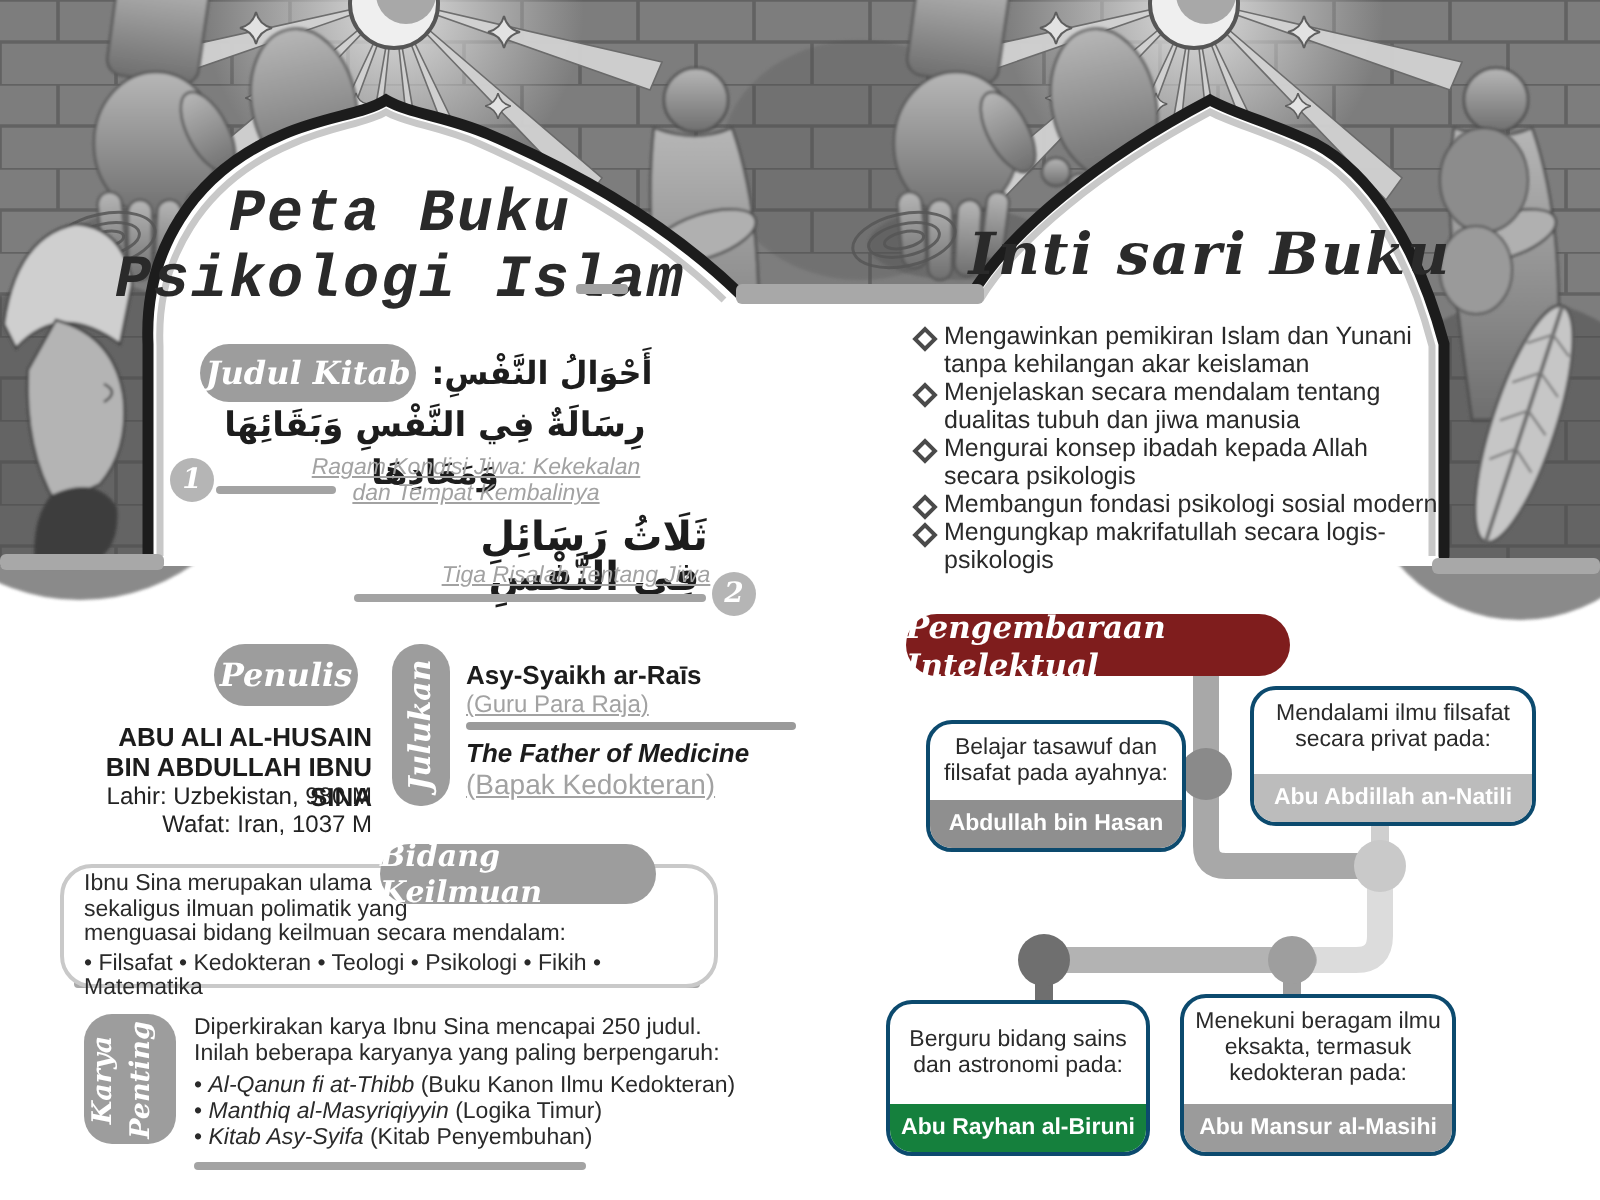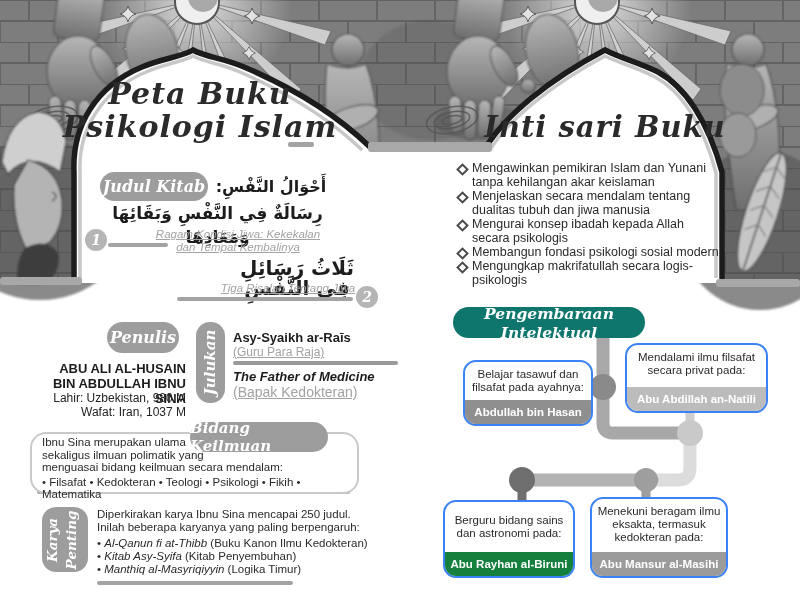--- a/index.html
+++ b/index.html
@@ -3,39 +3,39 @@
 <meta charset="utf-8">
 <style>
   html,body{margin:0;padding:0;background:#fff;}
   #page{position:relative;width:800px;height:600px;overflow:hidden;background:#fff;
         font-family:"Liberation Sans",sans-serif;color:#2a2a2a;}
   #art{position:absolute;left:0;top:0;z-index:0;}
   .t{position:absolute;z-index:2;}
   .script{font-family:"DejaVu Serif",serif;font-style:italic;font-weight:bold;}
   .badge{background:#9d9d9d;color:#fff;border-radius:16px;display:flex;
          align-items:center;justify-content:center;}
-  .badge-dark{background:#0f766e;text-align:center;}
+  .badge-dark{background:#7f1d1d;}
   .ctr{text-align:center;}
   .rgt{text-align:right;}
   .bold{font-weight:bold;}
   .ital{font-style:italic;}
   .gray{color:#a2a2a2;text-decoration:underline;}
   .arab{font-family:"DejaVu Sans",sans-serif;direction:rtl;font-weight:bold;color:#1d1d1d;}
   .bar{background:#a3a3a3;border-radius:2px;position:absolute;z-index:2;}
   .numcirc{width:22px;height:22px;border-radius:50%;background:#b5b5b5;color:#fff;
            font-family:"DejaVu Serif",serif;font-style:italic;font-weight:bold;font-size:14px;
            display:flex;align-items:center;justify-content:center;}
   .vbadge-inner{position:absolute;transform:rotate(-90deg);text-align:center;color:#fff;}
   .small{font-size:11.5px;line-height:12.5px;}
   .work{font-size:11.5px;line-height:13px;}
   .work::before{content:"• ";}
   .point{position:relative;padding-left:14px;font-size:12.5px;line-height:14px;}
   .point .dia{position:absolute;left:0;top:3.5px;width:5px;height:5px;border:2px solid #4a4a4a;
               transform:rotate(45deg);background:#fff;}
-  .card{position:absolute;z-index:2;background:#fff;border:2px solid #3b82f6;border-radius:13px;
+  .card{position:absolute;z-index:2;background:#fff;border:2px solid #0c4a6e;border-radius:13px;
         overflow:hidden;}
   .card .body{font-size:11.5px;line-height:13px;text-align:center;padding:6px 4px 2px 4px;color:#2a2a2a;}
   .card .foot{position:absolute;left:0;right:0;bottom:0;height:24px;color:#fff;font-weight:bold;
               font-size:11.5px;text-align:center;line-height:24px;}
   .fc1{background:#8f8f8f}.fc2{background:#bcbcbc}.fc3{background:#15803d}.fc4{background:#9b9b9b}
 </style>
 </head>
 <body>
 
 <div id="page">
@@ -166,21 +166,21 @@
       <path d="M580,387 H603" stroke="#8a8a8a" stroke-width="9"></path>
       <path d="M522,480 V500" stroke="#6f6f6f" stroke-width="9"></path>
       <path d="M646,480 V498" stroke="#9e9e9e" stroke-width="9"></path>
       <circle cx="603" cy="387" r="13" fill="#8a8a8a"></circle>
       <circle cx="690" cy="433" r="13" fill="#c9c9c9"></circle>
       <circle cx="646" cy="480" r="12" fill="#9e9e9e"></circle>
       <circle cx="522" cy="480" r="13" fill="#6f6f6f"></circle>
     </g>
   </svg>
 
-  <div class="t script ctr" style="left:55px;top:77px;width:290px;font-size:30px;line-height:33px;letter-spacing:1px;">
+  <div class="t script ctr" style="left:55px;top:92px;width:290px;font-size:30px;line-height:33px;letter-spacing:1px;font-family:Liberation Mono, monospace;">
     <div>Peta Buku</div>
     <div>Psikologi Islam</div>
   </div>
   <div class="bar" style="left:288px;top:142px;width:26px;height:5px;"></div>
 
   <div class="t badge script" style="left:100px;top:172px;width:108px;height:29px;font-size:16px;">Judul Kitab</div>
   <div class="t arab" style="left:212px;top:174px;width:118px;font-size:16px;line-height:26px;text-align:center;">أَحْوَالُ النَّفْسِ:</div>
   <div class="t arab ctr" style="left:80px;top:201px;width:275px;font-size:17px;line-height:24px;">رِسَالَةٌ فِي النَّفْسِ وَبَقَائِهَا وَمَعَادِهَا</div>
 
   <div class="t numcirc" style="left:85px;top:229px;">1</div>
@@ -227,22 +227,22 @@
       <div>Karya</div>
       <div>Penting</div>
     </div>
   </div>
   <div class="t small" style="left:97px;top:508px;width:290px;">
     <div>Diperkirakan karya Ibnu Sina mencapai 250 judul.</div>
     <div>Inilah beberapa karyanya yang paling berpengaruh:</div>
   </div>
   <div class="t" style="left:97px;top:537px;width:300px;">
     <div class="work"><span class="ital">Al-Qanun fi at-Thibb</span><span> (Buku Kanon Ilmu Kedokteran)</span></div>
+    <div class="work"><span class="ital">Manthiq al-Masyriqiyyin</span><span> (Logika Timur)</span></div>
     <div class="work"><span class="ital">Kitab Asy-Syifa</span><span> (Kitab Penyembuhan)</span></div>
-    <div class="work"><span class="ital">Manthiq al-Masyriqiyyin</span><span> (Logika Timur)</span></div>
   </div>
   <div class="bar" style="left:97px;top:581px;width:196px;height:3.5px;"></div>
 
   <div class="t script ctr" style="left:470px;top:110px;width:270px;font-size:29px;letter-spacing:1px;">Inti sari Buku</div>
 
   <div class="t" style="left:458px;top:161px;width:315px;">
     <div class="point">
         <span class="dia"></span>
       <div>Mengawinkan pemikiran Islam dan Yunani</div>
       <div>tanpa kehilangan akar keislaman</div>

